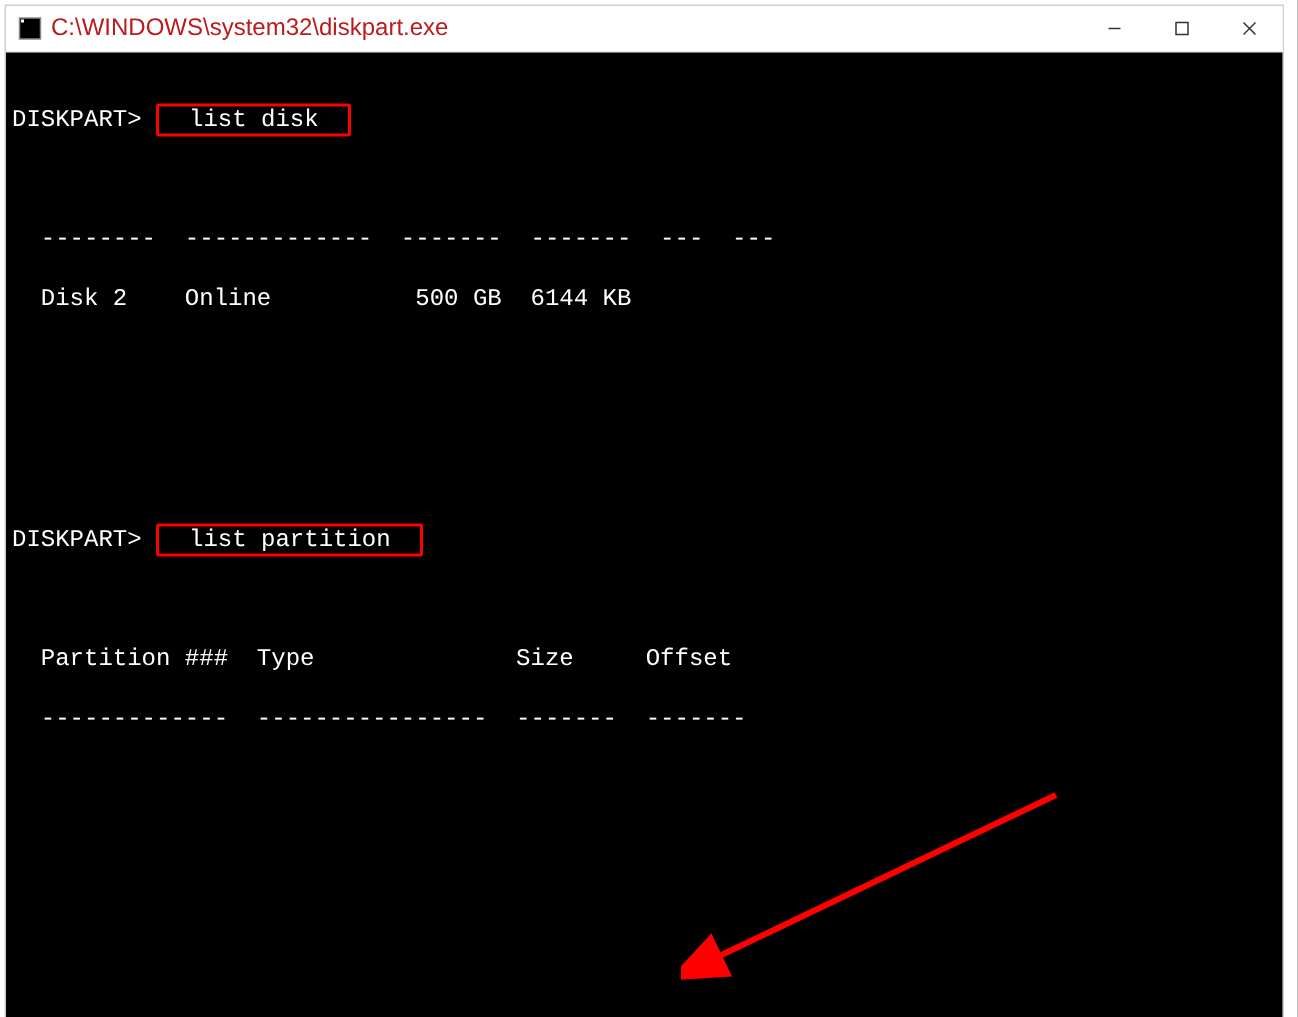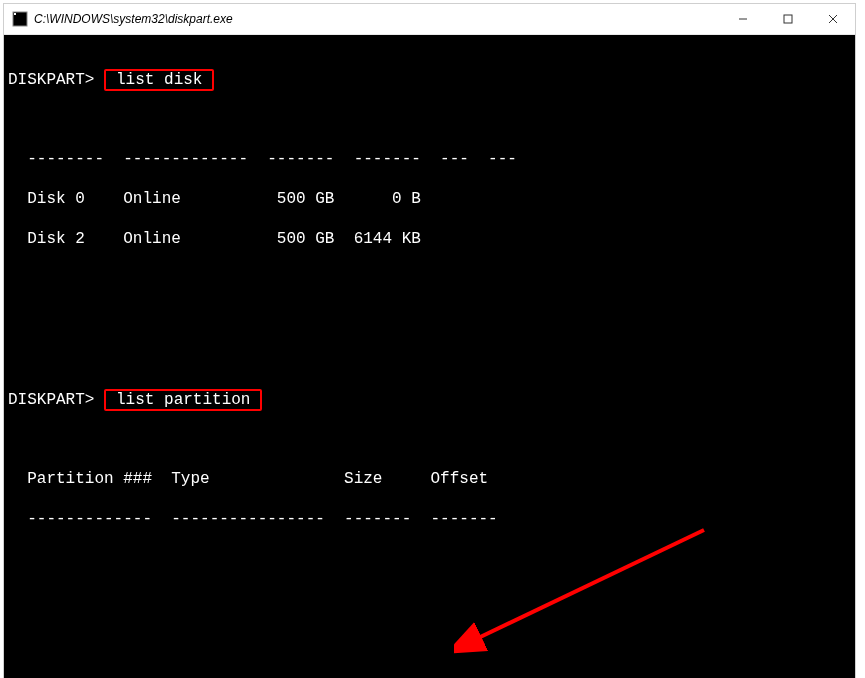--- a/index.html
+++ b/index.html
@@ -25,24 +25,23 @@
   }
   .title-icon {
     width: 16px;
     height: 16px;
     margin: 0 6px 0 8px;
     display: flex;
     align-items: center;
     justify-content: center;
   }
   .title-text {
-    font-size: 12px;
-    color: #000000;
+    font-size: 16px;
+    color: #b91c1c;
     flex: 0 0 auto;
-    font-style: italic;
   }
   .title-spacer { flex: 1; }
   .win-btn {
     width: 45px;
     height: 30px;
     display: flex;
     align-items: center;
     justify-content: center;
     color: #333;
   }
@@ -58,21 +57,21 @@
     min-height: 630px;
     box-sizing: border-box;
   }
   .tline {
     height: 20px;
     padding: 0 4px 0 4px;
   }
   .hl {
     display: inline-block;
     border: 2.5px solid #ff0000;
-    padding: 0 10px;
+    padding: 0 20px;
     line-height: 18px;
     border-radius: 2px;
     box-sizing: border-box;
   }
   
   .arrow {
     position: absolute;
     pointer-events: none;
   }
 </style>
@@ -104,21 +103,20 @@
           <line x1="1" y1="1" x2="9" y2="9" stroke="#333" stroke-width="1"></line>
           <line x1="9" y1="1" x2="1" y2="9" stroke="#333" stroke-width="1"></line>
         </svg>
     </div>
   </div>
 
   <div class="terminal">
 <div class="tline"><span>DISKPART&gt; </span><span class="hl">list disk</span></div>
 <div class="tline"></div>
 <div class="tline">  --------  -------------  -------  -------  ---  ---</div>
-<div class="tline">  Disk 0    Online          500 GB      0 B</div>
 <div class="tline">  Disk 2    Online          500 GB  6144 KB</div>
 <div class="tline"></div>
 <div class="tline"></div>
 <div class="tline"></div>
 <div class="tline"><span>DISKPART&gt; </span><span class="hl">list partition</span></div>
 <div class="tline"></div>
 <div class="tline">  Partition ###  Type              Size     Offset</div>
 <div class="tline">  -------------  ----------------  -------  -------</div>
 
 

